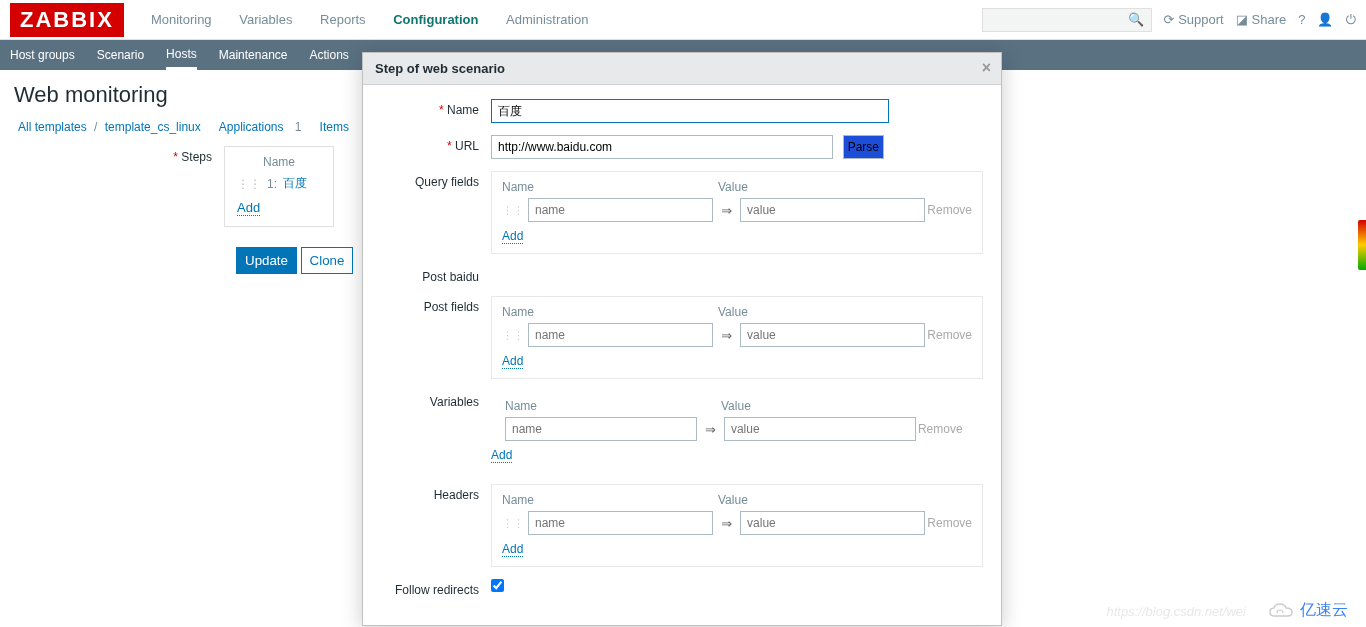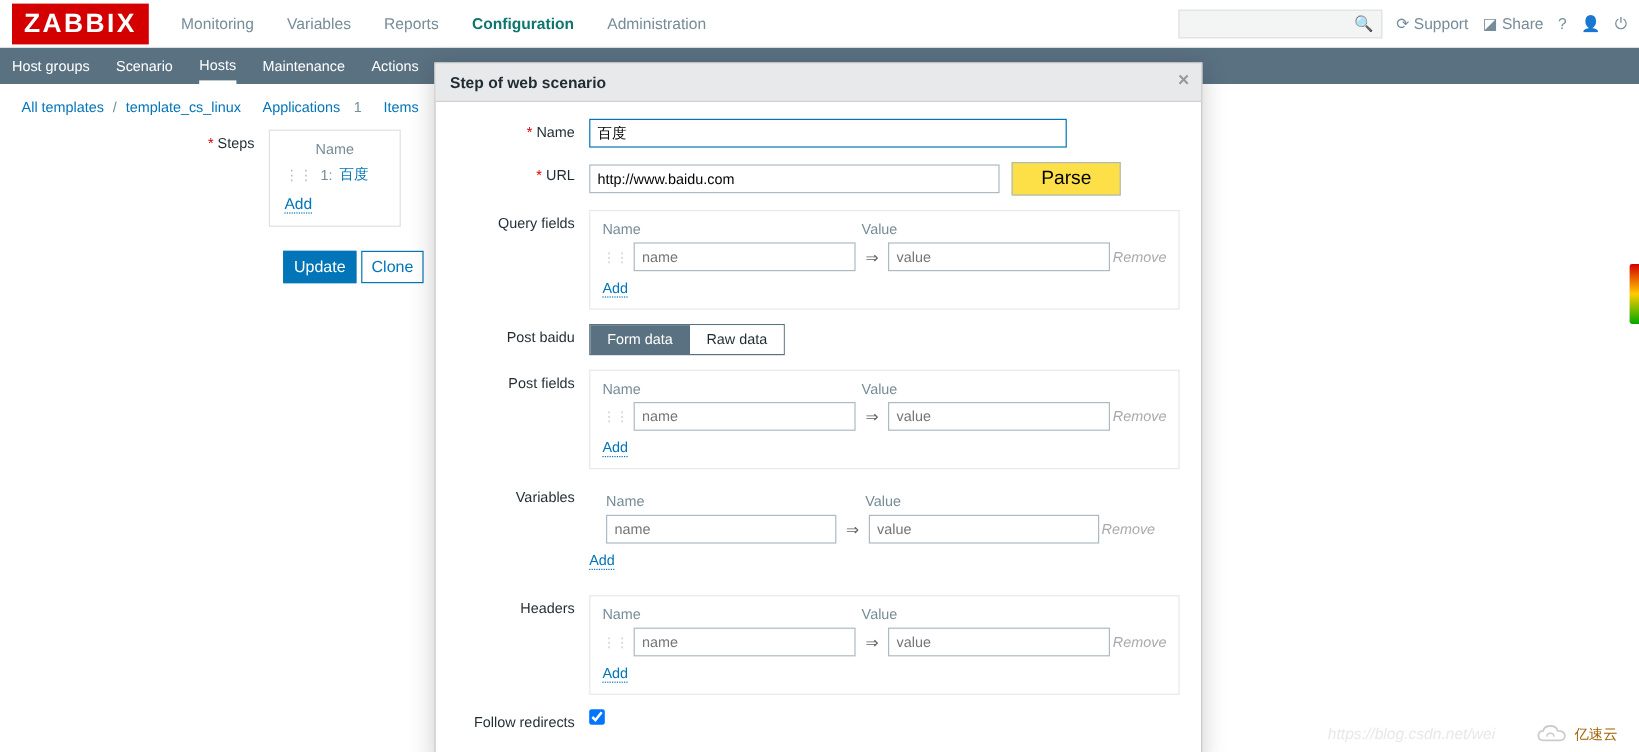--- a/index.html
+++ b/index.html
@@ -49,38 +49,38 @@
 .modal-close { position: absolute; right: 10px; top: 6px; color: #999; cursor: pointer; font-size: 16px; }
 .modal-body { padding: 14px 18px 16px; }
 .mrow { display: flex; margin-bottom: 12px; align-items: flex-start; }
 .mlbl { width: 110px; text-align: right; padding-right: 12px; padding-top: 4px; font-size: 12px; color: #1f2c33; }
 .mlbl .req { color: #d40000; }
 .mval { flex: 1; }
 .txt { border: 1px solid #acbbc2; padding: 4px 6px; font-size: 12px; width: 398px; }
 .txt.sm { width: 192px; }
 .txt.url { width: 342px; }
 .name-input { border: 1px solid #0275b8; }
-.parse-btn { border: 1px solid #acbbc2; background: #fde047; padding: 4px 24px; margin-left: 6px; cursor: pointer; font-size: 16px; }
+.parse-btn { border: 1px solid #acbbc2; background: #1d4ed8; padding: 4px 4px; margin-left: 6px; cursor: pointer; font-size: 12px; }
 
 .kv-box { border: 1px solid #e8e8e8; padding: 8px 10px 10px; width: 478px; }
 .kv-hdr { display: flex; color: #768d99; font-size: 12px; margin-bottom: 4px; }
 .kv-hdr .n { width: 216px; }
 .kv-hdr .v { margin-left: 0px; }
 .kv-row { display: flex; align-items: center; margin-bottom: 6px; }
 .kv-row .handle { color: #ccc; margin-right: 4px; cursor: move; font-size: 11px; }
 .kv-row .arrow { margin: 0 8px; color: #666; }
-.kv-row .remove { color: #aaa; margin-left: 2px; cursor: pointer; font-size: 12px; font-style: italic; }
+.kv-row .remove { color: #aaa; margin-left: 2px; cursor: pointer; font-size: 12px; }
 .kv-add { color: #0275b8; border-bottom: 1px dotted #0275b8; cursor: pointer; font-size: 12px; }
 
 .toggle-grp { display: inline-flex; border: 1px solid #5a7182; }
 .toggle-grp span { padding: 5px 14px; font-size: 12px; cursor: pointer; }
 .toggle-grp .on { background: #5a7182; color: #fff; }
 .toggle-grp .off { background: #fff; color: #1f2c33; }
 
-.watermark { position: absolute; right: 18px; bottom: 6px; color: #a16207; font-size: 12px; display: flex; align-items: center; gap: 6px; }
+.watermark { position: absolute; right: 18px; bottom: 6px; color: #3b82f6; font-size: 16px; display: flex; align-items: center; gap: 6px; }
 .watermark-url { position: absolute; right: 120px; bottom: 8px; color: #e8e8e8; font-size: 13px; font-style: italic; }
 .side-bar { position: absolute; right: 0; top: 220px; width: 8px; height: 50px; background: linear-gradient(#d40000, #ffcc00, #00aa00); border-radius: 2px 0 0 2px; }
 </style>
 </head>
 <body>
 
 <div class="topbar">
   <div class="logo">ZABBIX</div>
   <div class="topnav">
     <a>Monitoring</a>
@@ -103,20 +103,21 @@
 
 <div class="subnav">
   <a>Host groups</a>
   <a>Scenario</a>
   <a class="active">Hosts</a>
   <a>Maintenance</a>
   <a>Actions</a>
 </div>
 
 <div class="page">
+  <h1>Web monitoring</h1>
   <div class="breadcrumb">
     <a>All templates</a> /
     <a>template_cs_linux</a>
     &nbsp;&nbsp;<a>Applications</a> <span>1</span>
     &nbsp;&nbsp;<a>Items</a>
     &nbsp;&nbsp;<a>T</a>
   </div>
   <div class="form-row">
     <div class="lbl req">Steps</div>
     <div class="steps-box">
@@ -164,26 +165,20 @@
           <input class="txt sm" placeholder="name" style="">
           <span class="arrow">⇒</span>
           <input class="txt sm" placeholder="value" style="">
           <span class="remove">Remove</span>
         </div>
         <span class="kv-add">Add</span>
       </div>
     </div>
     <div class="mrow">
       <div class="mlbl">Post baidu</div>
-      <div class="mval">
-        <div class="toggle-grp">
-          <span class="on">Form data</span>
-          <span class="off">Raw data</span>
-        </div>
-      </div>
     </div>
     <div class="mrow">
       <div class="mlbl">Post fields</div>
       <div class="mval kv-box">
         <div class="kv-hdr">
             <span class="n">Name</span>
             <span class="v">Value</span>
           </div>
         <div class="kv-row">
           <span class="handle">⋮⋮</span>

